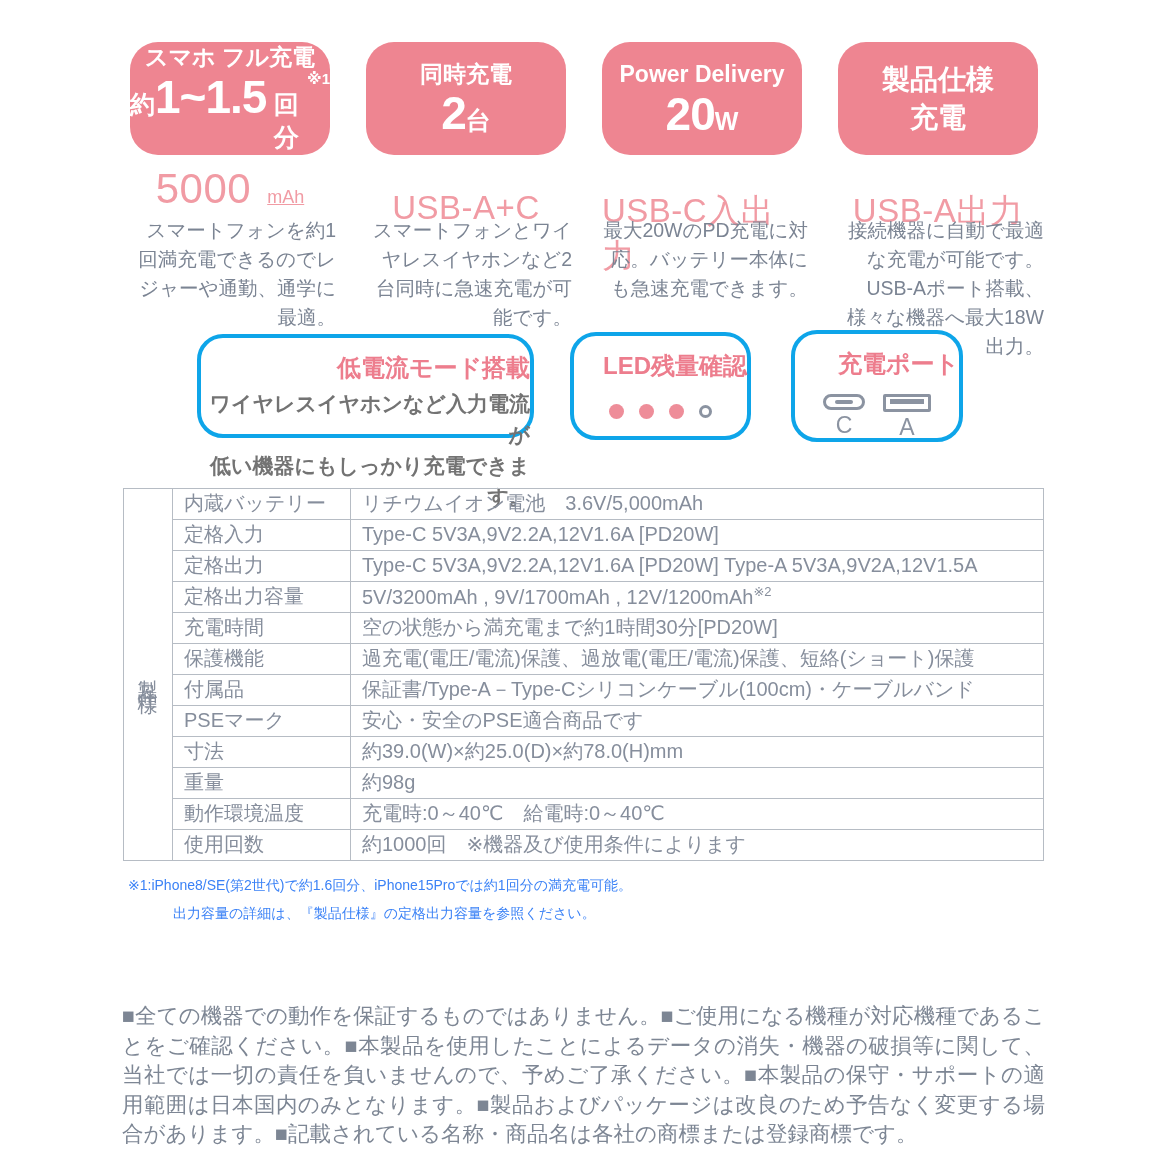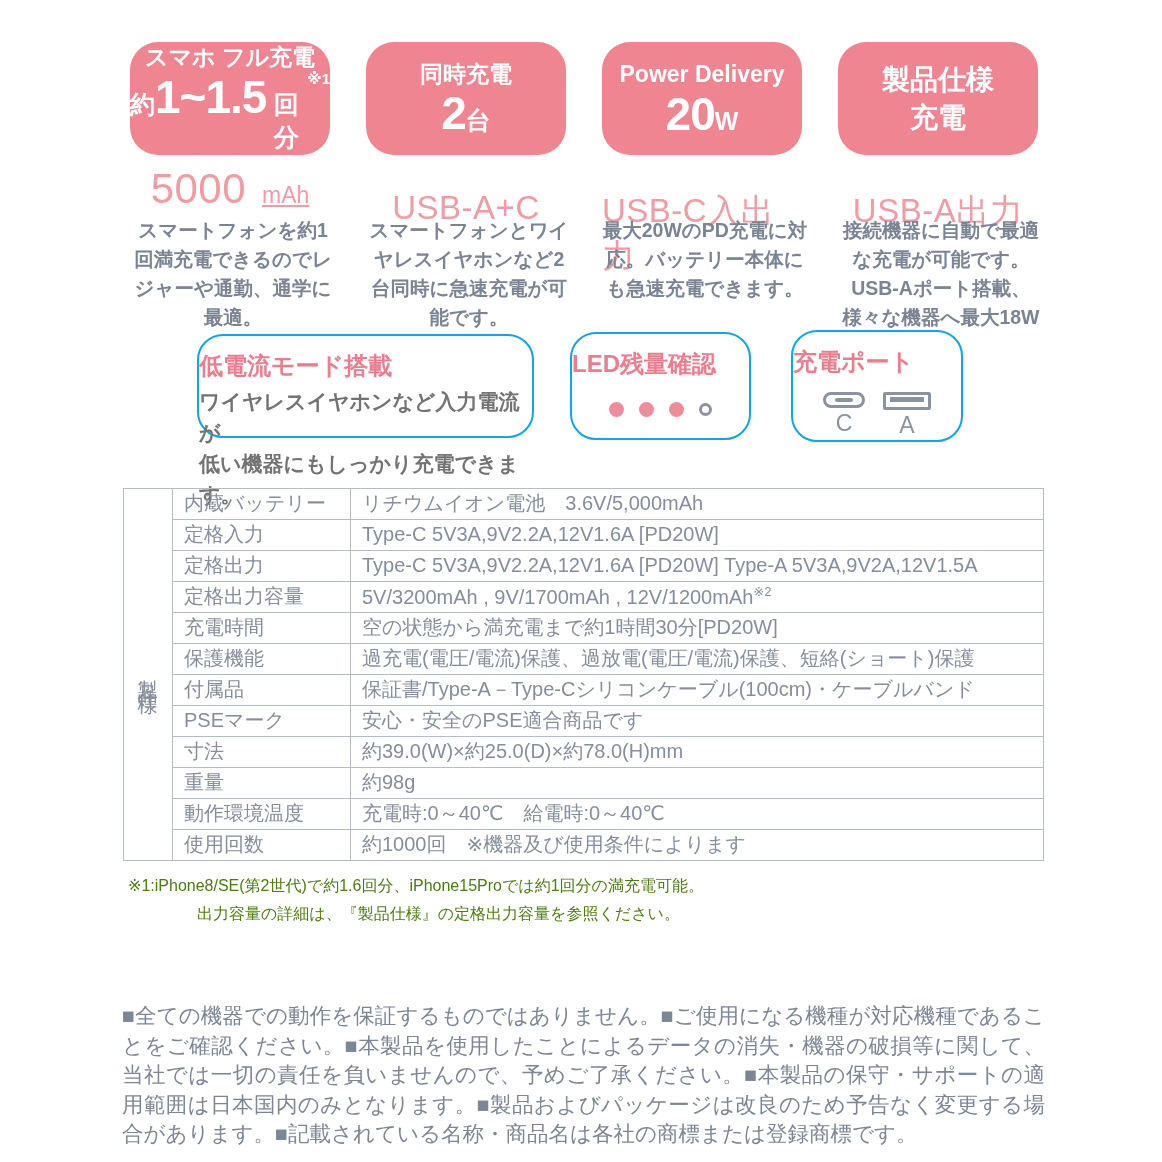--- a/index.html
+++ b/index.html
@@ -26,32 +26,32 @@
   .badge-small { font-size: 25px; font-weight: bold; }
   .badge-big   { font-size: 46px; font-weight: bold; line-height: 1.0; letter-spacing: -1px; }
   .badge-sup   { font-size: 15px; font-weight: bold; align-self: flex-start; transform: translateY(-4px); margin-left: 1px; }
   .badge-twoline { font-size: 28px; font-weight: bold; line-height: 1.35; }
 
   .feature-sub {
     margin-top: 10px; height: 44px; color: #f19ba4;
     display: flex; align-items: baseline; justify-content: center; column-gap: 16px;
   }
   .sub-big   { font-size: 42px; letter-spacing: 0.5px; }
-  .sub-small { font-size: 23px; text-decoration: underline; }
+  .sub-small { font-size: 18px; text-decoration: underline; }
   .sub-text  { font-size: 33px; letter-spacing: 0.5px; margin-top: 24px; }
 
   .feature-desc {
     margin-top: 7px; font-size: 19.5px; line-height: 29px;
-    color: #7b8493; font-weight: 700; text-align: center; width: 206px;
+    color: #7b8493; font-weight: 400; text-align: right; width: 206px;
   }
 
   
   .callout {
-    position: absolute; border: 2px solid #0ea5e9; border-radius: 26px;
-    background: #ffffff; text-align: left;
+    position: absolute; border: 4px solid #0ea5e9; border-radius: 26px;
+    background: #ffffff; text-align: right;
   }
   .callout-title { color: #ed7d8d; font-weight: bold; font-size: 24px; margin-top: 14px; }
   #callout-low-current  { left: 197px; top: 334px; width: 337px; height: 104px; }
   #callout-led          { left: 570px; top: 332px; width: 181px; height: 108px; }
   #callout-ports        { left: 791px; top: 330px; width: 172px; height: 112px; }
   .callout-body { color: #737373; font-size: 21px; line-height: 31px; font-weight: 700; margin-top: 4px; }
 
   .led-dots { display: flex; align-items: center; justify-content: center; column-gap: 15px; margin-top: 22px; }
   .dot { width: 15px; height: 15px; border-radius: 50%; background: #ee8d99; }
   .dot.empty { width: 13px; height: 13px; background: #ffffff; border: 3px solid #8b93a1; }
@@ -80,22 +80,22 @@
   td.side {
     writing-mode: vertical-rl; text-align: center; letter-spacing: 5px;
     width: 33px; padding: 6px 5px; font-size: 20px;
   }
   td.lbl { width: 178px; }
   td.val { width: 693px; }
   td.val sup { font-size: 13px; }
 
   
   .footnotes {
-    position: absolute; left: 128px; top: 872px; color: #4d7c0f;
-    font-size: 16px; line-height: 27.5px; font-weight: 500; text-align: center;
+    position: absolute; left: 128px; top: 872px; color: #3b82f6;
+    font-size: 14px; line-height: 27.5px; font-weight: 500;
   }
   .footnote-indent { padding-left: 45px; }
 
   
   .disclaimer {
     position: absolute; left: 122px; top: 1002px; width: 923px;
     color: #7d8694; font-size: 21.5px; line-height: 29.5px; font-weight: 500;
     text-align: justify;
   }
 </style>

